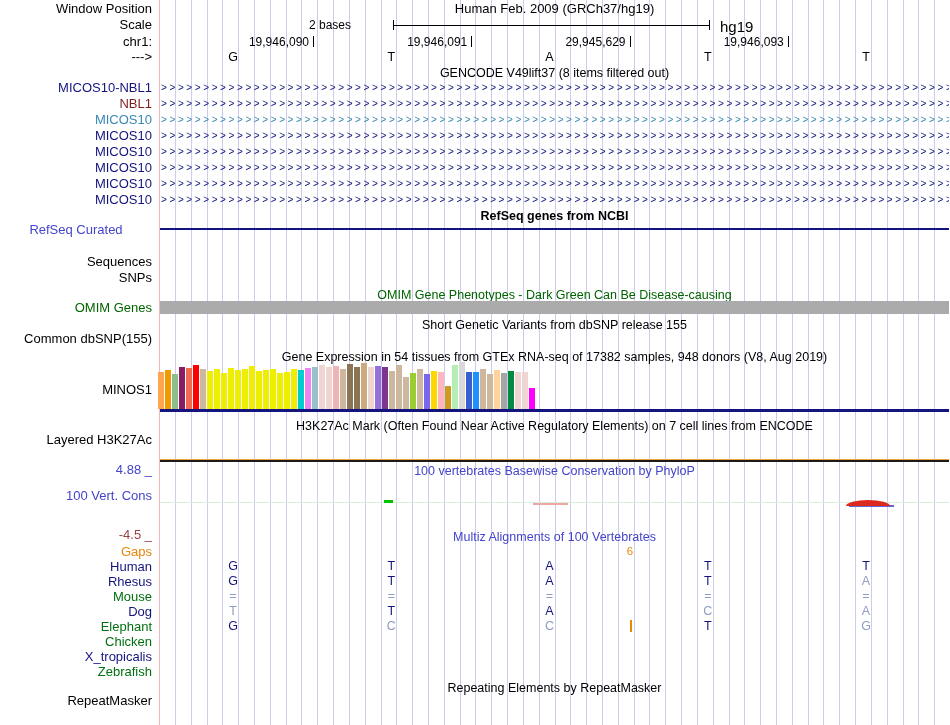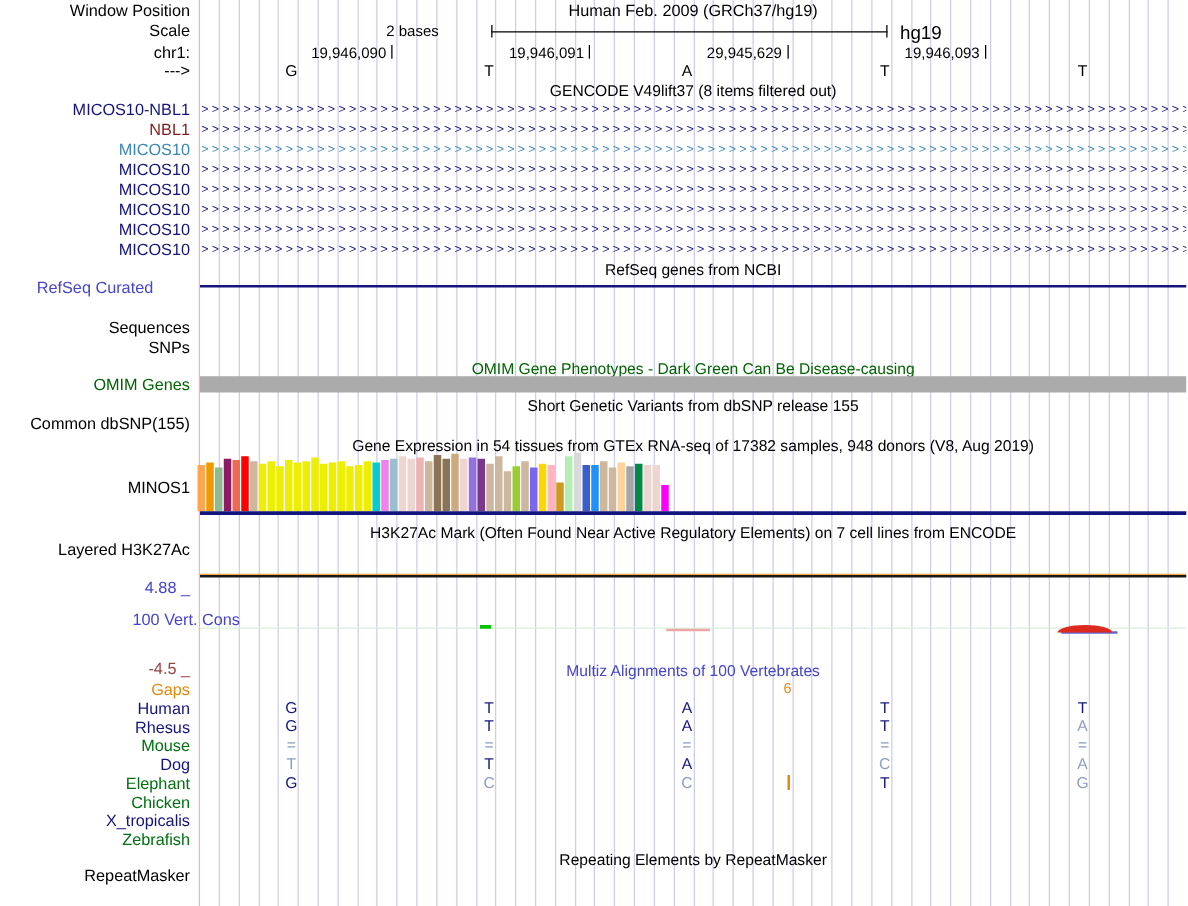--- a/index.html
+++ b/index.html
@@ -119,21 +119,21 @@
       <div style="position: absolute; left: 0px; top: 145px; width: 152px; text-align: right; font-size: 13px; line-height: 14px; color: rgb(20, 20, 126); white-space: nowrap;">MICOS10</div>
       <div style="position: absolute; left: 161px; top: 145px; width: 788px; height: 14px; overflow: hidden; white-space: nowrap; font-size: 10px; line-height: 13px; letter-spacing: 2.6px; color: rgb(20, 20, 126);">&gt;&gt;&gt;&gt;&gt;&gt;&gt;&gt;&gt;&gt;&gt;&gt;&gt;&gt;&gt;&gt;&gt;&gt;&gt;&gt;&gt;&gt;&gt;&gt;&gt;&gt;&gt;&gt;&gt;&gt;&gt;&gt;&gt;&gt;&gt;&gt;&gt;&gt;&gt;&gt;&gt;&gt;&gt;&gt;&gt;&gt;&gt;&gt;&gt;&gt;&gt;&gt;&gt;&gt;&gt;&gt;&gt;&gt;&gt;&gt;&gt;&gt;&gt;&gt;&gt;&gt;&gt;&gt;&gt;&gt;&gt;&gt;&gt;&gt;&gt;&gt;&gt;&gt;&gt;&gt;&gt;&gt;&gt;&gt;&gt;&gt;&gt;&gt;&gt;&gt;&gt;&gt;&gt;&gt;&gt;&gt;&gt;&gt;&gt;&gt;&gt;&gt;&gt;&gt;&gt;&gt;&gt;&gt;&gt;&gt;</div>
       <div style="position: absolute; left: 0px; top: 161px; width: 152px; text-align: right; font-size: 13px; line-height: 14px; color: rgb(20, 20, 126); white-space: nowrap;">MICOS10</div>
       <div style="position: absolute; left: 161px; top: 161px; width: 788px; height: 14px; overflow: hidden; white-space: nowrap; font-size: 10px; line-height: 13px; letter-spacing: 2.6px; color: rgb(20, 20, 126);">&gt;&gt;&gt;&gt;&gt;&gt;&gt;&gt;&gt;&gt;&gt;&gt;&gt;&gt;&gt;&gt;&gt;&gt;&gt;&gt;&gt;&gt;&gt;&gt;&gt;&gt;&gt;&gt;&gt;&gt;&gt;&gt;&gt;&gt;&gt;&gt;&gt;&gt;&gt;&gt;&gt;&gt;&gt;&gt;&gt;&gt;&gt;&gt;&gt;&gt;&gt;&gt;&gt;&gt;&gt;&gt;&gt;&gt;&gt;&gt;&gt;&gt;&gt;&gt;&gt;&gt;&gt;&gt;&gt;&gt;&gt;&gt;&gt;&gt;&gt;&gt;&gt;&gt;&gt;&gt;&gt;&gt;&gt;&gt;&gt;&gt;&gt;&gt;&gt;&gt;&gt;&gt;&gt;&gt;&gt;&gt;&gt;&gt;&gt;&gt;&gt;&gt;&gt;&gt;&gt;&gt;&gt;&gt;&gt;&gt;</div>
       <div style="position: absolute; left: 0px; top: 177px; width: 152px; text-align: right; font-size: 13px; line-height: 14px; color: rgb(20, 20, 126); white-space: nowrap;">MICOS10</div>
       <div style="position: absolute; left: 161px; top: 177px; width: 788px; height: 14px; overflow: hidden; white-space: nowrap; font-size: 10px; line-height: 13px; letter-spacing: 2.6px; color: rgb(20, 20, 126);">&gt;&gt;&gt;&gt;&gt;&gt;&gt;&gt;&gt;&gt;&gt;&gt;&gt;&gt;&gt;&gt;&gt;&gt;&gt;&gt;&gt;&gt;&gt;&gt;&gt;&gt;&gt;&gt;&gt;&gt;&gt;&gt;&gt;&gt;&gt;&gt;&gt;&gt;&gt;&gt;&gt;&gt;&gt;&gt;&gt;&gt;&gt;&gt;&gt;&gt;&gt;&gt;&gt;&gt;&gt;&gt;&gt;&gt;&gt;&gt;&gt;&gt;&gt;&gt;&gt;&gt;&gt;&gt;&gt;&gt;&gt;&gt;&gt;&gt;&gt;&gt;&gt;&gt;&gt;&gt;&gt;&gt;&gt;&gt;&gt;&gt;&gt;&gt;&gt;&gt;&gt;&gt;&gt;&gt;&gt;&gt;&gt;&gt;&gt;&gt;&gt;&gt;&gt;&gt;&gt;&gt;&gt;&gt;&gt;&gt;</div>
       <div style="position: absolute; left: 0px; top: 193px; width: 152px; text-align: right; font-size: 13px; line-height: 14px; color: rgb(20, 20, 126); white-space: nowrap;">MICOS10</div>
       <div style="position: absolute; left: 161px; top: 193px; width: 788px; height: 14px; overflow: hidden; white-space: nowrap; font-size: 10px; line-height: 13px; letter-spacing: 2.6px; color: rgb(20, 20, 126);">&gt;&gt;&gt;&gt;&gt;&gt;&gt;&gt;&gt;&gt;&gt;&gt;&gt;&gt;&gt;&gt;&gt;&gt;&gt;&gt;&gt;&gt;&gt;&gt;&gt;&gt;&gt;&gt;&gt;&gt;&gt;&gt;&gt;&gt;&gt;&gt;&gt;&gt;&gt;&gt;&gt;&gt;&gt;&gt;&gt;&gt;&gt;&gt;&gt;&gt;&gt;&gt;&gt;&gt;&gt;&gt;&gt;&gt;&gt;&gt;&gt;&gt;&gt;&gt;&gt;&gt;&gt;&gt;&gt;&gt;&gt;&gt;&gt;&gt;&gt;&gt;&gt;&gt;&gt;&gt;&gt;&gt;&gt;&gt;&gt;&gt;&gt;&gt;&gt;&gt;&gt;&gt;&gt;&gt;&gt;&gt;&gt;&gt;&gt;&gt;&gt;&gt;&gt;&gt;&gt;&gt;&gt;&gt;&gt;&gt;</div>
     </div>
 
-  <div class="hdr" style="top:209px;">RefSeq genes from NCBI</div>
+  <div class="hdr" style="top:209px;font-weight:bold;">RefSeq genes from NCBI</div>
   <div class="lbl blue" style="top:223px;text-align:center;">RefSeq Curated</div>
   <div class="line" style="left:160px;top:228px;width:789px;height:2px;background:#14147e;"></div>
 
   <div class="lbl" style="top:255px;">Sequences</div>
   <div class="lbl" style="top:271px;">SNPs</div>
 
   <div class="hdr green" style="top:288px;">OMIM Gene Phenotypes - Dark Green Can Be Disease-causing</div>
   <div class="line" style="left:160px;top:301px;width:789px;height:13px;background:#ababab;"></div>
   <div class="lbl green" style="top:301px;">OMIM Genes</div>
 
@@ -199,21 +199,22 @@
       <div style="position: absolute; left: 529px; top: 388px; width: 6px; height: 21px; background: rgb(255, 0, 255);"></div>
     </div>
   <div class="line" style="left:160px;top:409px;width:789px;height:3px;background:#14147e;"></div>
 
   <div class="hdr" style="top:419px;">H3K27Ac Mark (Often Found Near Active Regulatory Elements) on 7 cell lines from ENCODE</div>
   <div class="lbl" style="top:433px;">Layered H3K27Ac</div>
   <div class="line" style="left:160px;top:458.5px;width:789px;height:1.5px;background:#f0a23c;"></div>
   <div class="line" style="left:160px;top:460px;width:789px;height:1.5px;background:#1a1a1a;"></div>
 
   <div class="lbl blue" style="top:463px;">4.88 _</div>
-  <div class="lbl blue" style="top:489px;padding-left:40px;">100 Vert. Cons</div>
+  <div class="hdr blue" style="top:464px;">100 vertebrates Basewise Conservation by PhyloP</div>
+  <div class="lbl blue" style="top:489px;">100 Vert. Cons</div>
   <div class="line" style="left:160px;top:502px;width:789px;height:1px;background:#d9efdc;"></div>
   <div class="line" style="left:384px;top:500px;width:9px;height:3px;background:#00c400;"></div>
   <div class="line" style="left:533px;top:503px;width:35px;height:2px;background:#eda6a6;"></div>
   <div class="line" style="left:849px;top:505px;width:45px;height:1.5px;background:#6464d2;"></div>
   <div class="line" style="left:846px;top:500px;width:44px;height:6px;background:#dd2a1e;border-radius:50% 50% 0 0 / 100% 100% 0 0;"></div>
   <div class="lbl maroon" style="top:528px;">-4.5 _</div>
 
   <div class="hdr blue" style="top:530px;">Multiz Alignments of 100 Vertebrates</div>
   <div class="abs orange" style="left:622px;top:545px;width:16px;text-align:center;font-size:11.5px;">6</div>
   <div id="multiz-rows">

